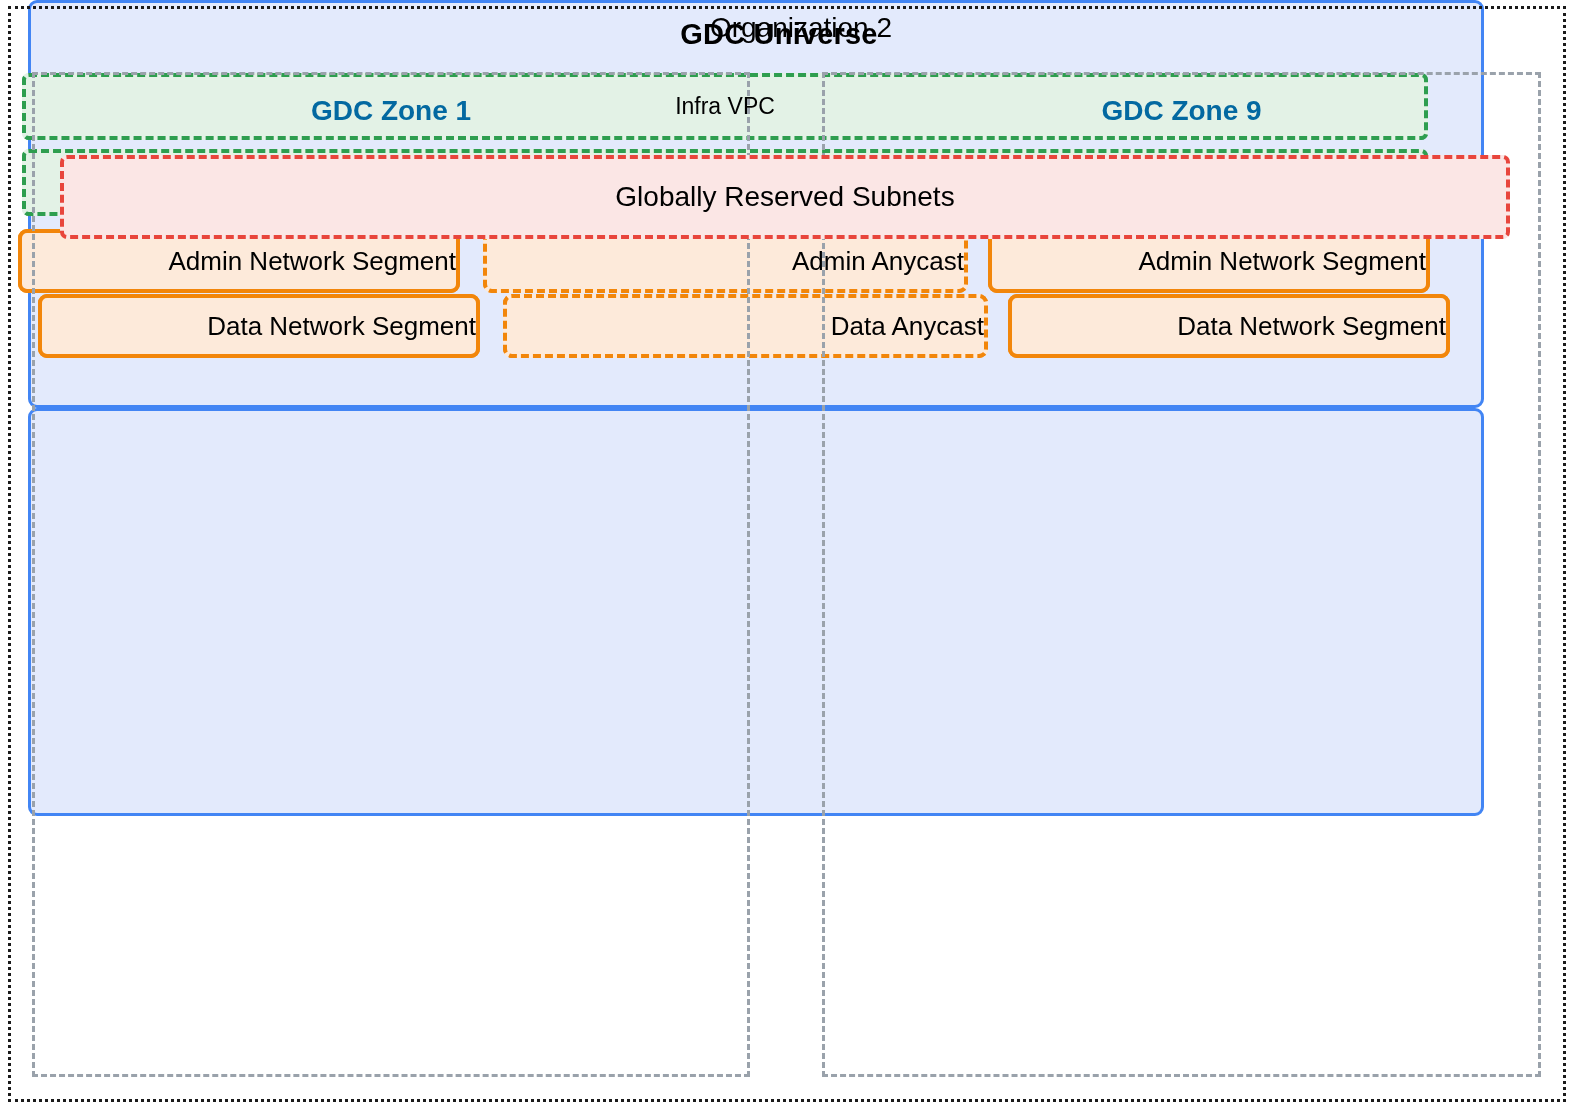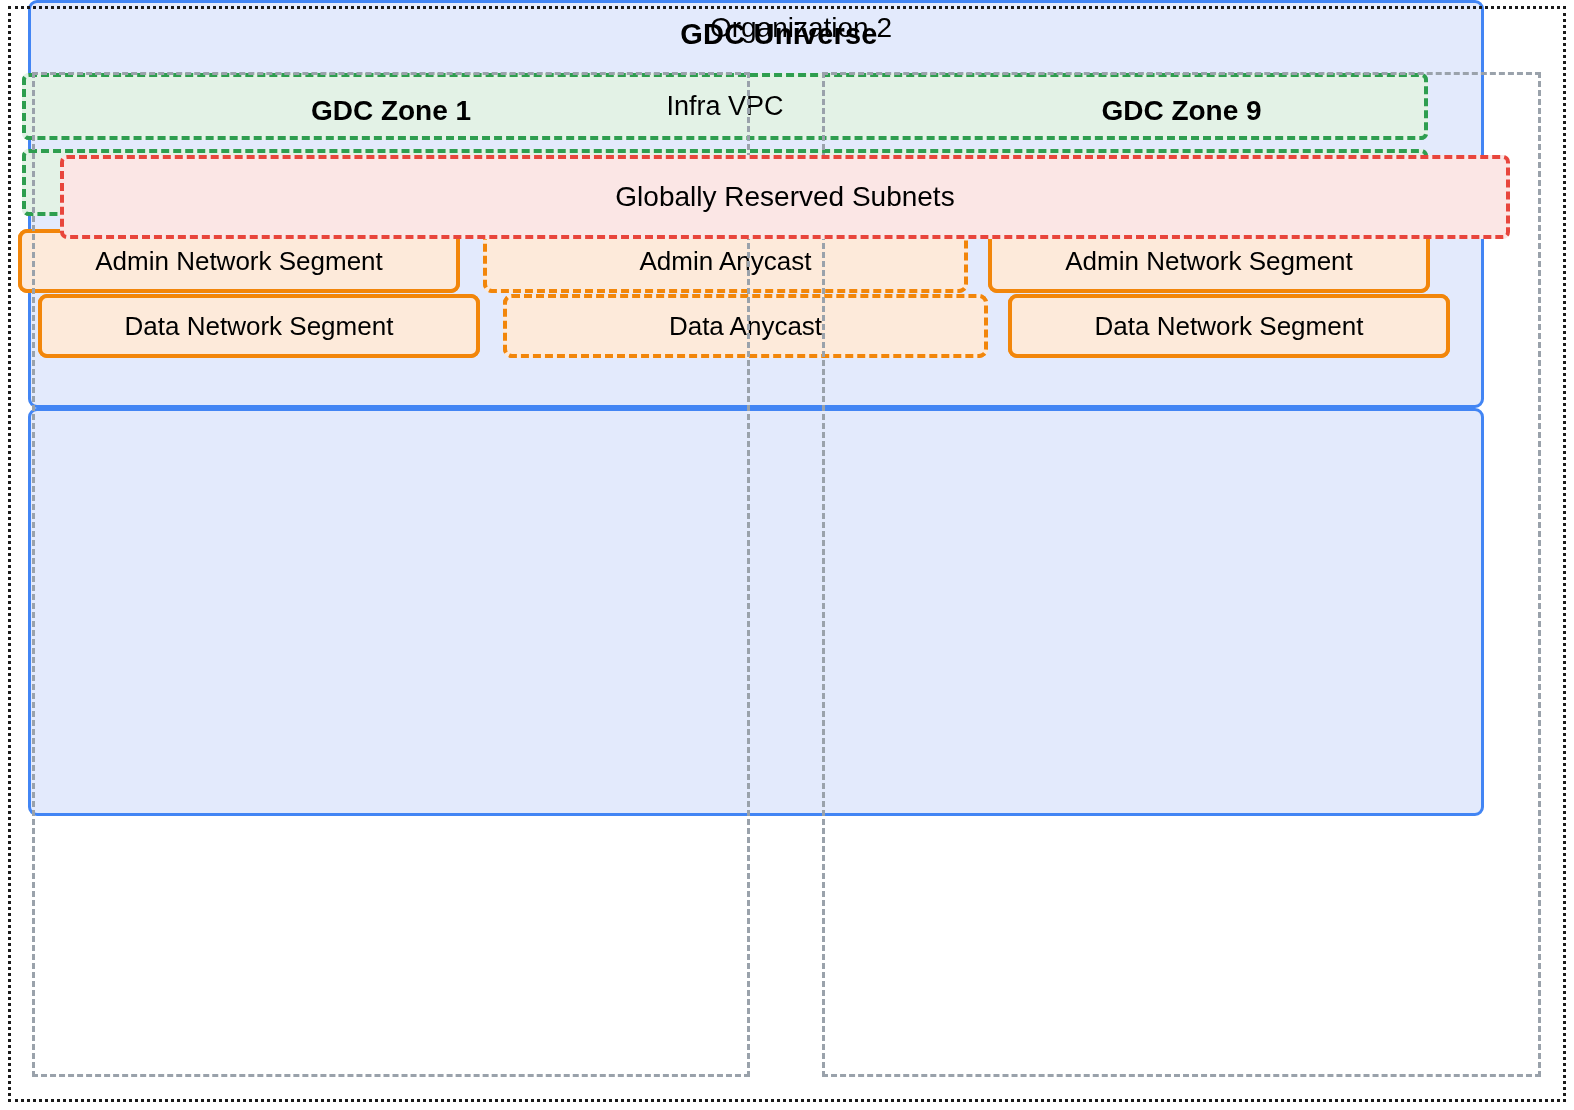--- a/index.html
+++ b/index.html
@@ -53,21 +53,21 @@
   }
   #zone-1 { left: 32px;  top: 72px; width: 718px;  height: 1005px; }
   #zone-2 { left: 822px; top: 72px; width: 719px;  height: 1005px; }
 
   .zone-title {
     position: absolute;
     top: 95px;
     text-align: center;
     font-size: 28px;
     font-weight: bold;
-    color: #000000;
+    color: #0369a1;
     z-index: 3;
   }
   #zone-1-title { left: 32px;  width: 718px; }
   #zone-2-title { left: 822px; width: 719px; }
 
   
   .box {
     position: absolute;
     box-sizing: border-box;
     display: flex;
@@ -117,33 +117,33 @@
     left: 22px;
     width: 1406px;
     height: 67px;
     background: #e3f2e6;
     border: 4px dashed #2e9e4f;
     border-radius: 7px;
     box-sizing: border-box;
     display: flex;
     align-items: center;
     justify-content: center;
-    font-size: 27px;
+    font-size: 23px;
     color: #000000;
   }
   .vpc-infra   { top: 73px; }
   .vpc-default { top: 149px; }
 
   
   .seg {
     position: absolute;
     box-sizing: border-box;
     display: flex;
     align-items: center;
-    justify-content: center;
+    justify-content: flex-end;
     font-size: 26px;
     color: #000000;
     background: #fdeada;
     border-radius: 9px;
     height: 64px;
   }
   .seg-solid  { border: 4px solid #f2860a; }
   .seg-dashed { border: 4px dashed #f2860a; }
 
   .col-left   { left: 18px;  width: 442px; }

